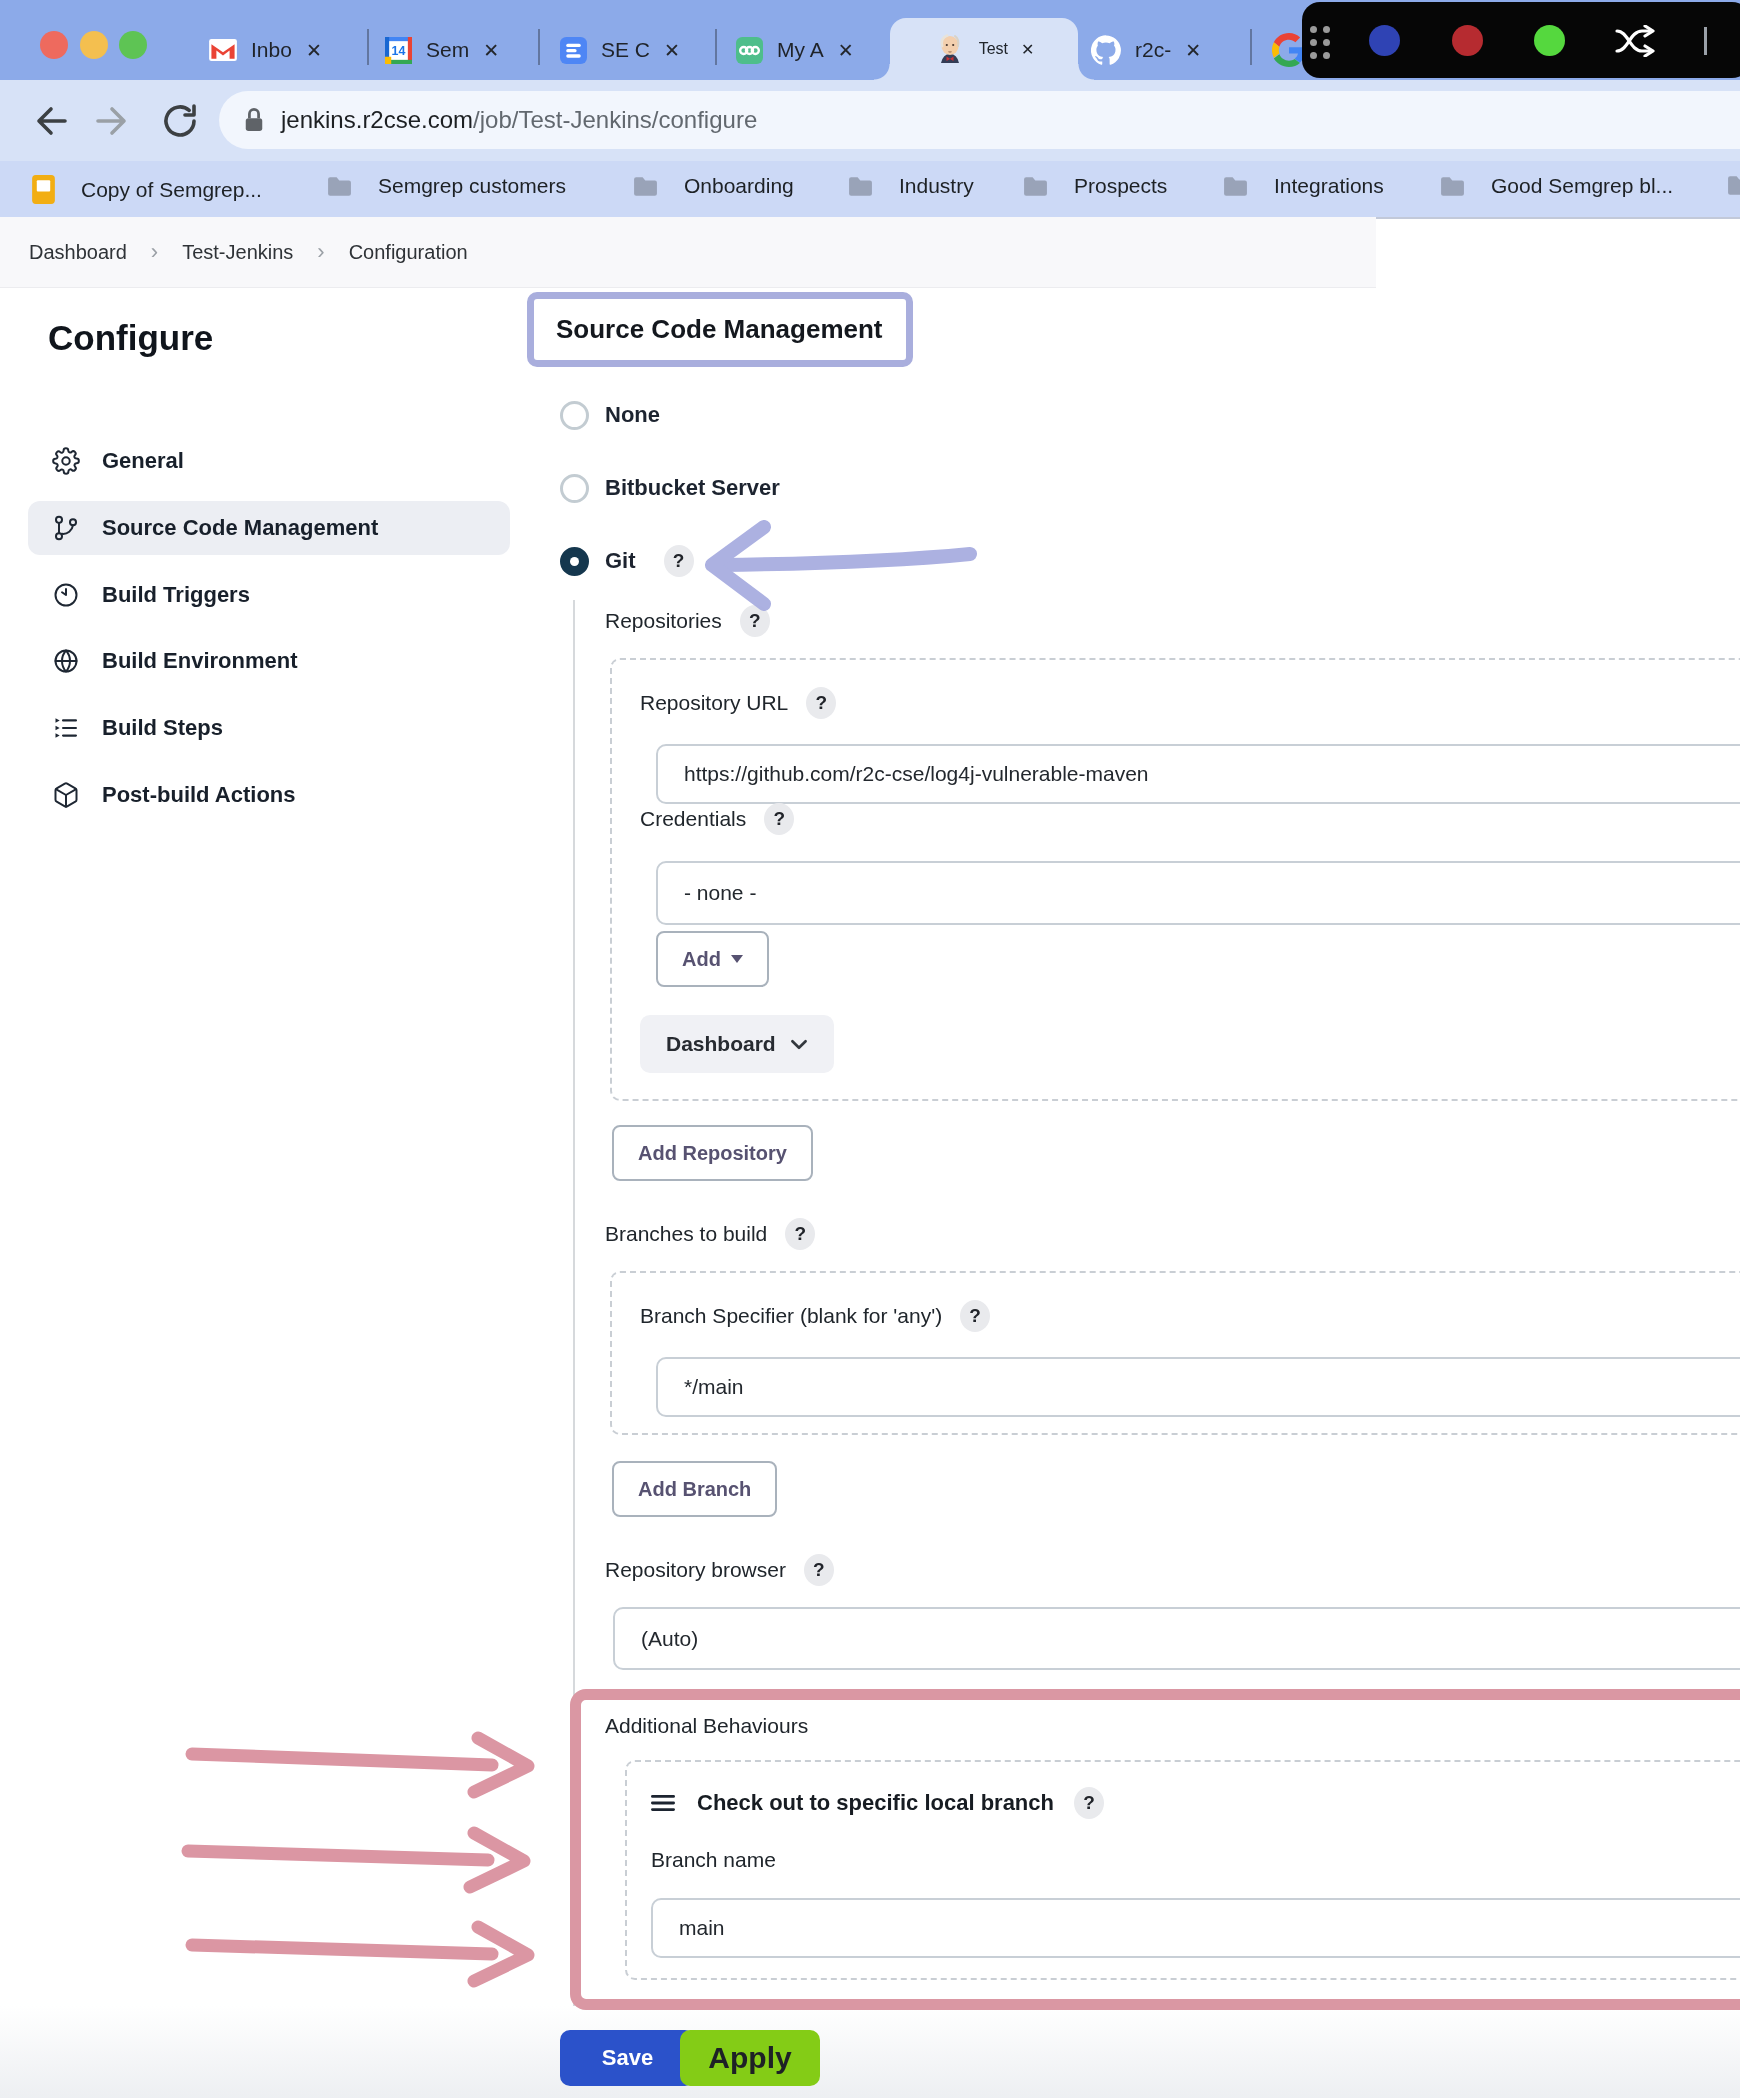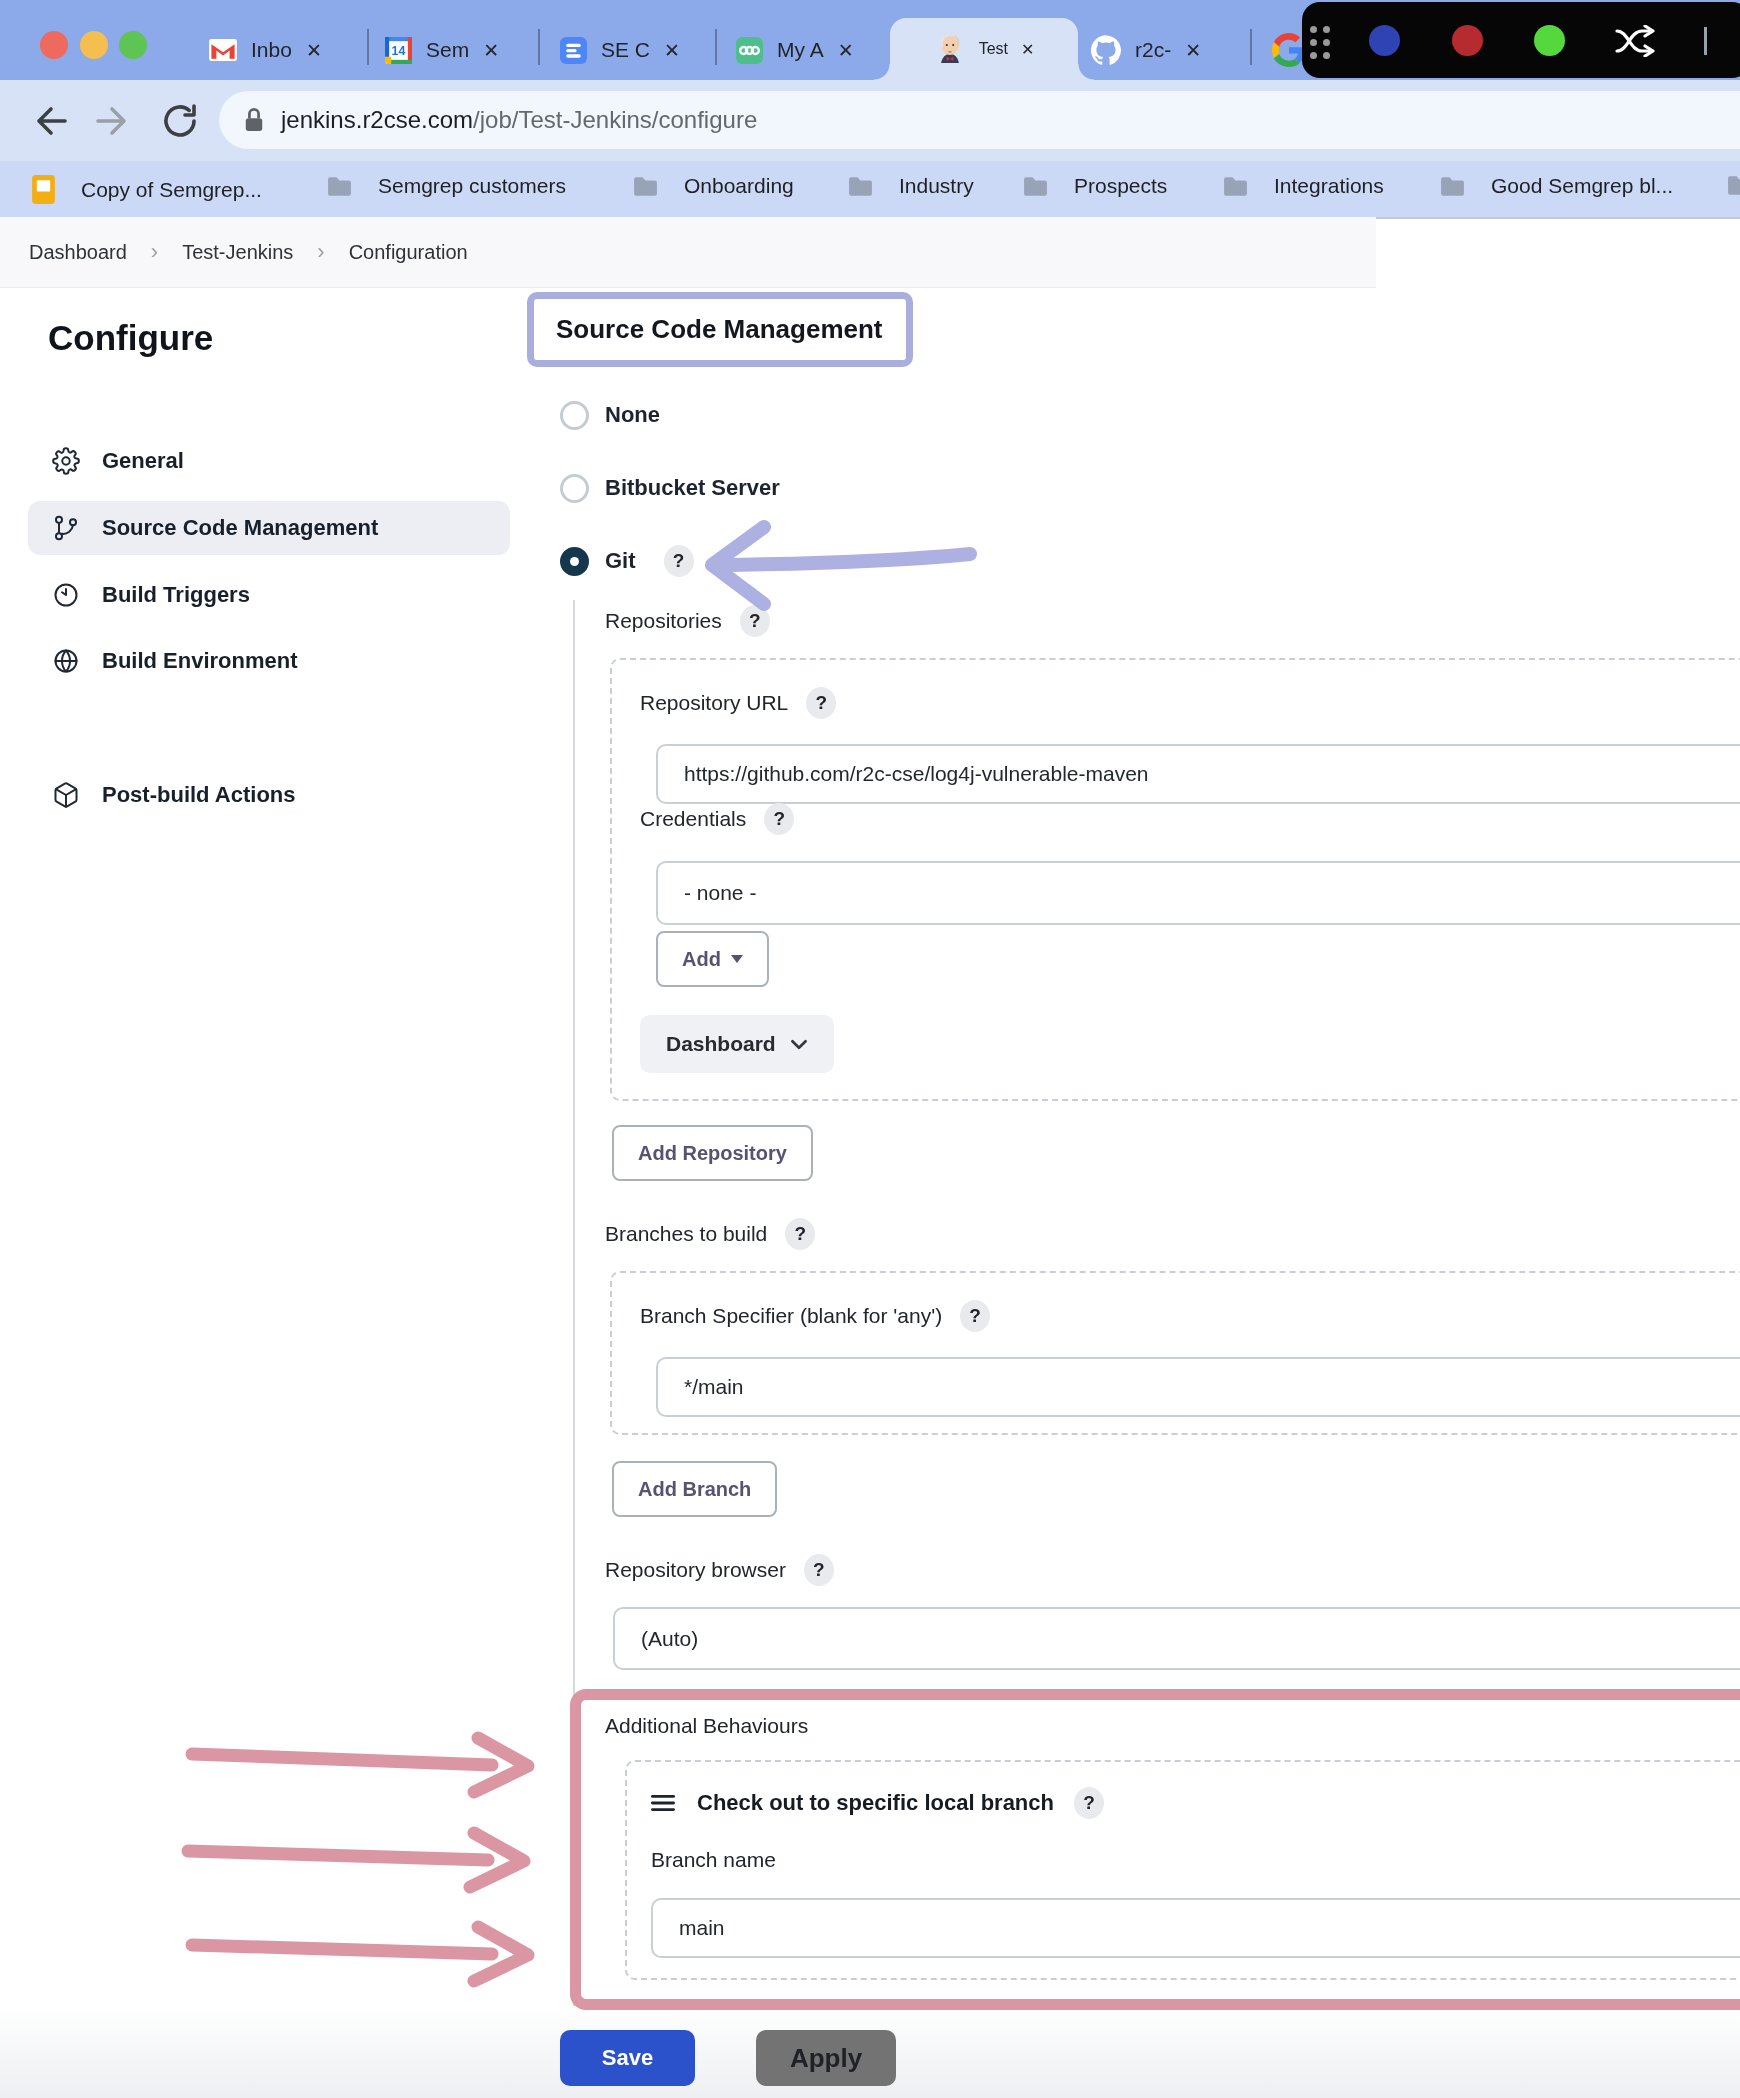--- a/index.html
+++ b/index.html
@@ -125,22 +125,22 @@
   .beh-title{font-size:22px;font-weight:700;color:#171c22;}
   .bn-label{margin-top:26px;height:28px;display:flex;align-items:center;font-size:21px;font-weight:500;color:#20262c;}
   .dashed2 .tinput{margin-left:0;margin-top:24px;width:calc(100% - 0px);}
   
   .footer{position:absolute;left:0;top:2006px;width:1740px;height:92px;background:linear-gradient(#ffffff,#edeff2);z-index:4;}
   .btn-save{
     position:absolute;left:560px;top:2030px;width:135px;height:56px;background:#2b52ca;border:none;border-radius:10px;
     color:#fff;font-size:22px;font-weight:600;z-index:6;font-family:"Liberation Sans",sans-serif;text-align:center;
   }
   .btn-apply{
-    position:absolute;left:756px;top:2030px;width:140px;height:56px;background:#737373;border:none;border-radius:10px;
-    color:#1e2126;font-size:26px;font-weight:600;z-index:6;font-family:"Liberation Sans",sans-serif;
+    position:absolute;left:680px;top:2030px;width:140px;height:56px;background:#84cc16;border:none;border-radius:10px;
+    color:#1e2126;font-size:30px;font-weight:600;z-index:6;font-family:"Liberation Sans",sans-serif;
   }
   
   .arrow{position:absolute;z-index:3;}
 </style>
 </head>
 <body>
 
 <div class="screen">
 
   <div class="tabstrip">
@@ -363,20 +363,31 @@
 
   <div class="side-item" style="top:634px">
     <svg width="28" height="28" viewBox="0 0 24 24" fill="none" stroke="#1e2733" stroke-width="1.7" stroke-linecap="round" stroke-linejoin="round">
         <circle cx="12" cy="12" r="9"></circle>
         <path d="M3 12h18"></path>
         <path d="M12 3a13.5 13.5 0 0 1 0 18M12 3a13.5 13.5 0 0 0 0 18"></path>
       </svg>
     <span class="side-label">Build Environment</span>
   </div>
 
+  <div class="side-item" style="top:701px">
+    <svg width="28" height="28" viewBox="0 0 24 24">
+        <g fill="none" stroke="#1e2733" stroke-width="1.9" stroke-linecap="round">
+          <path d="M9.5 5.5h11M9.5 12h11M9.5 18.5h11"></path>
+        </g>
+        <g fill="#1e2733">
+          <path d="M3 3.6l3.6 1.9L3 7.4zM3 10.1l3.6 1.9L3 13.9zM3 16.6l3.6 1.9L3 20.4z"></path>
+        </g>
+      </svg>
+    <span class="side-label">Build Steps</span>
+  </div>
 
   <div class="side-item" style="top:768px">
     <svg width="28" height="28" viewBox="0 0 24 24" fill="none" stroke="#1e2733" stroke-width="1.7" stroke-linecap="round" stroke-linejoin="round">
         <path d="M21 16V8a2 2 0 0 0-1-1.73l-7-4a2 2 0 0 0-2 0l-7 4A2 2 0 0 0 3 8v8a2 2 0 0 0 1 1.73l7 4a2 2 0 0 0 2 0l7-4A2 2 0 0 0 21 16z"></path>
         <polyline points="3.3 7 12 12 20.7 7"></polyline>
         <line x1="12" y1="22" x2="12" y2="12"></line>
       </svg>
     <span class="side-label">Post-build Actions</span>
   </div>
 

